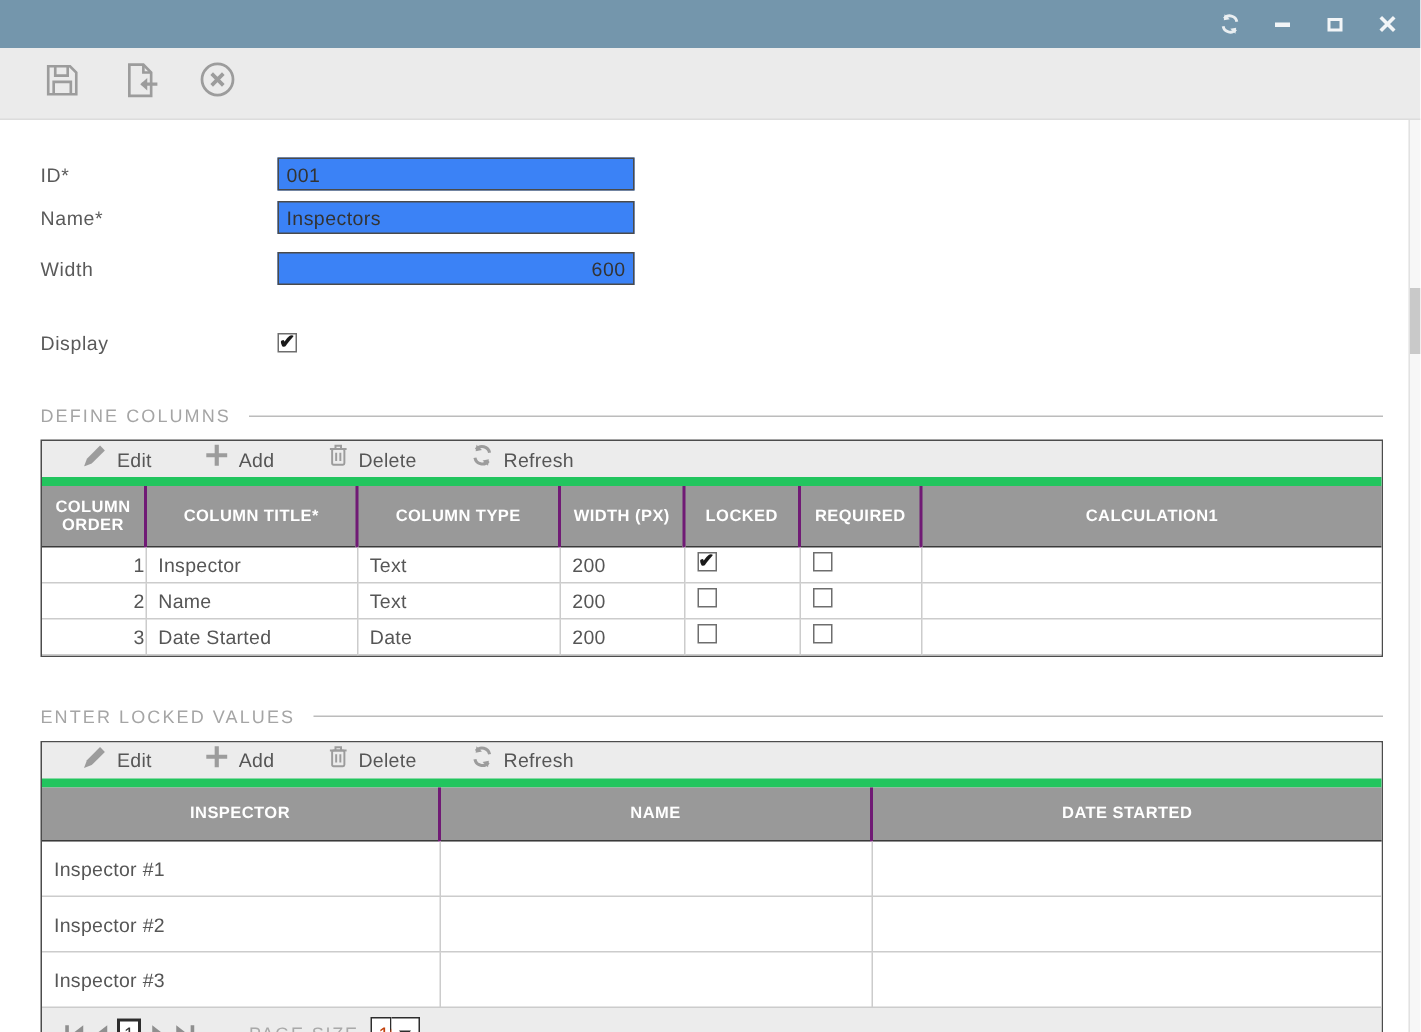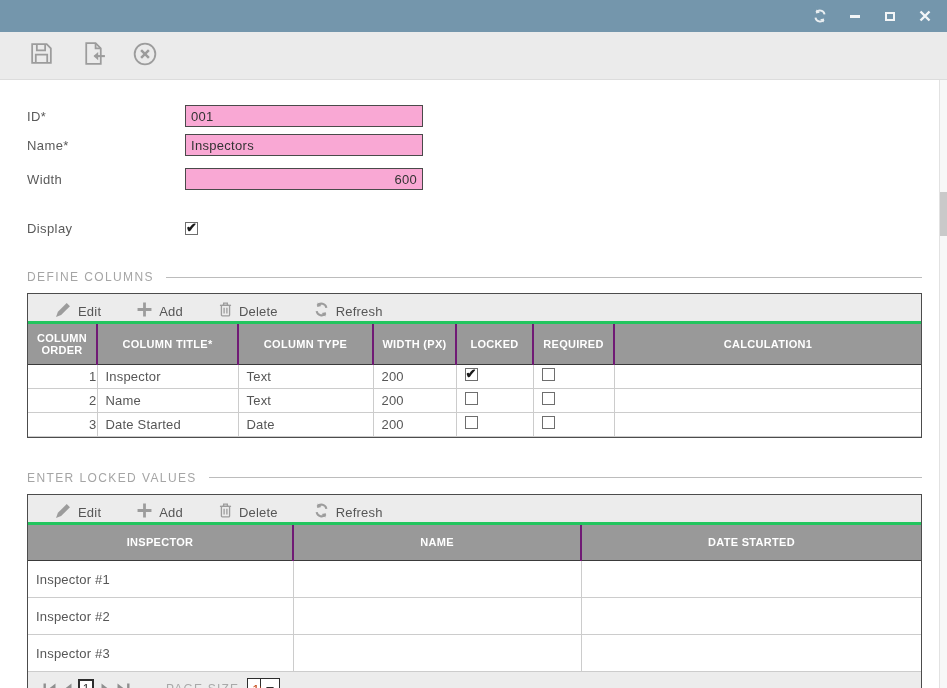--- a/index.html
+++ b/index.html
@@ -19,40 +19,40 @@
   .app-toolbar { position:absolute; left:0; top:32px; width:947px; height:48px;
     background:#ebebeb; border-bottom:1px solid #dcdcdc; display:flex;
     align-items:center; padding-left:27px; gap:24px; }
   .tool-btn { width:28px; height:28px; display:flex; align-items:center;
     justify-content:center; cursor:pointer; }
 
   
   .content { position:absolute; left:27px; top:105px; width:895px; }
   .form-row { display:flex; align-items:center; height:22px; }
   .form-label { width:158px; font-size:13px; color:#5a5a5a; letter-spacing:.4px; }
-  .form-input { width:238px; height:22px; border:1px solid #4a4a4a; background:#f9a8d4;
+  .form-input { width:238px; height:22px; border:1px solid #4a4a4a; background:#3b82f6;
     font-family:"Liberation Sans", sans-serif; font-size:13px; color:#333;
     padding:0 5px; letter-spacing:.3px; }
   .form-input.num { text-align:right; }
 
   
   .cb { display:inline-block; width:13px; height:13px; border:1px solid #6e6e6e;
     background:#fff; position:relative; cursor:pointer; }
   .cb.checked::after { content:"\2714"; position:absolute; left:0px; top:-3px;
     font-size:13px; font-weight:bold; color:#1a1a1a; }
 
   
   .section-hdr { display:flex; align-items:center; height:16px; }
   .section-title { font-size:12px; color:#a5a5a5; letter-spacing:1.4px; white-space:nowrap; }
   .section-rule { flex:1; height:1px; background:#bcbcbc; margin-left:12px; }
 
   
   .grid-block { width:895px; border:1px solid #4c4c4c; background:#fff; }
-  .grid-toolbar { height:30px; background:#ececec; border-bottom:3px solid #22c55e;
-    display:flex; align-items:flex-end; padding-left:28px; gap:36px; }
+  .grid-toolbar { height:30px; background:#ececec; border-bottom:6px solid #22c55e;
+    display:flex; align-items:center; padding-left:28px; gap:36px; }
   .gtb-btn { display:flex; align-items:center; gap:7px; cursor:pointer; }
   .gtb-btn span.lbl { font-size:13px; color:#565656; letter-spacing:.2px; }
 
   table.grid { border-collapse:collapse; table-layout:fixed; width:893px; }
   table.grid th { background:#999999; color:#fff; font-size:11px; font-weight:bold;
     letter-spacing:.3px; text-align:center; border-right:2px solid #701a75;
     border-bottom:1px solid #3a3a3a; padding:0 4px; }
   table.grid th:last-child { border-right:none; }
   .t1 th { height:40px; }
   .t2 th { height:36px; }

